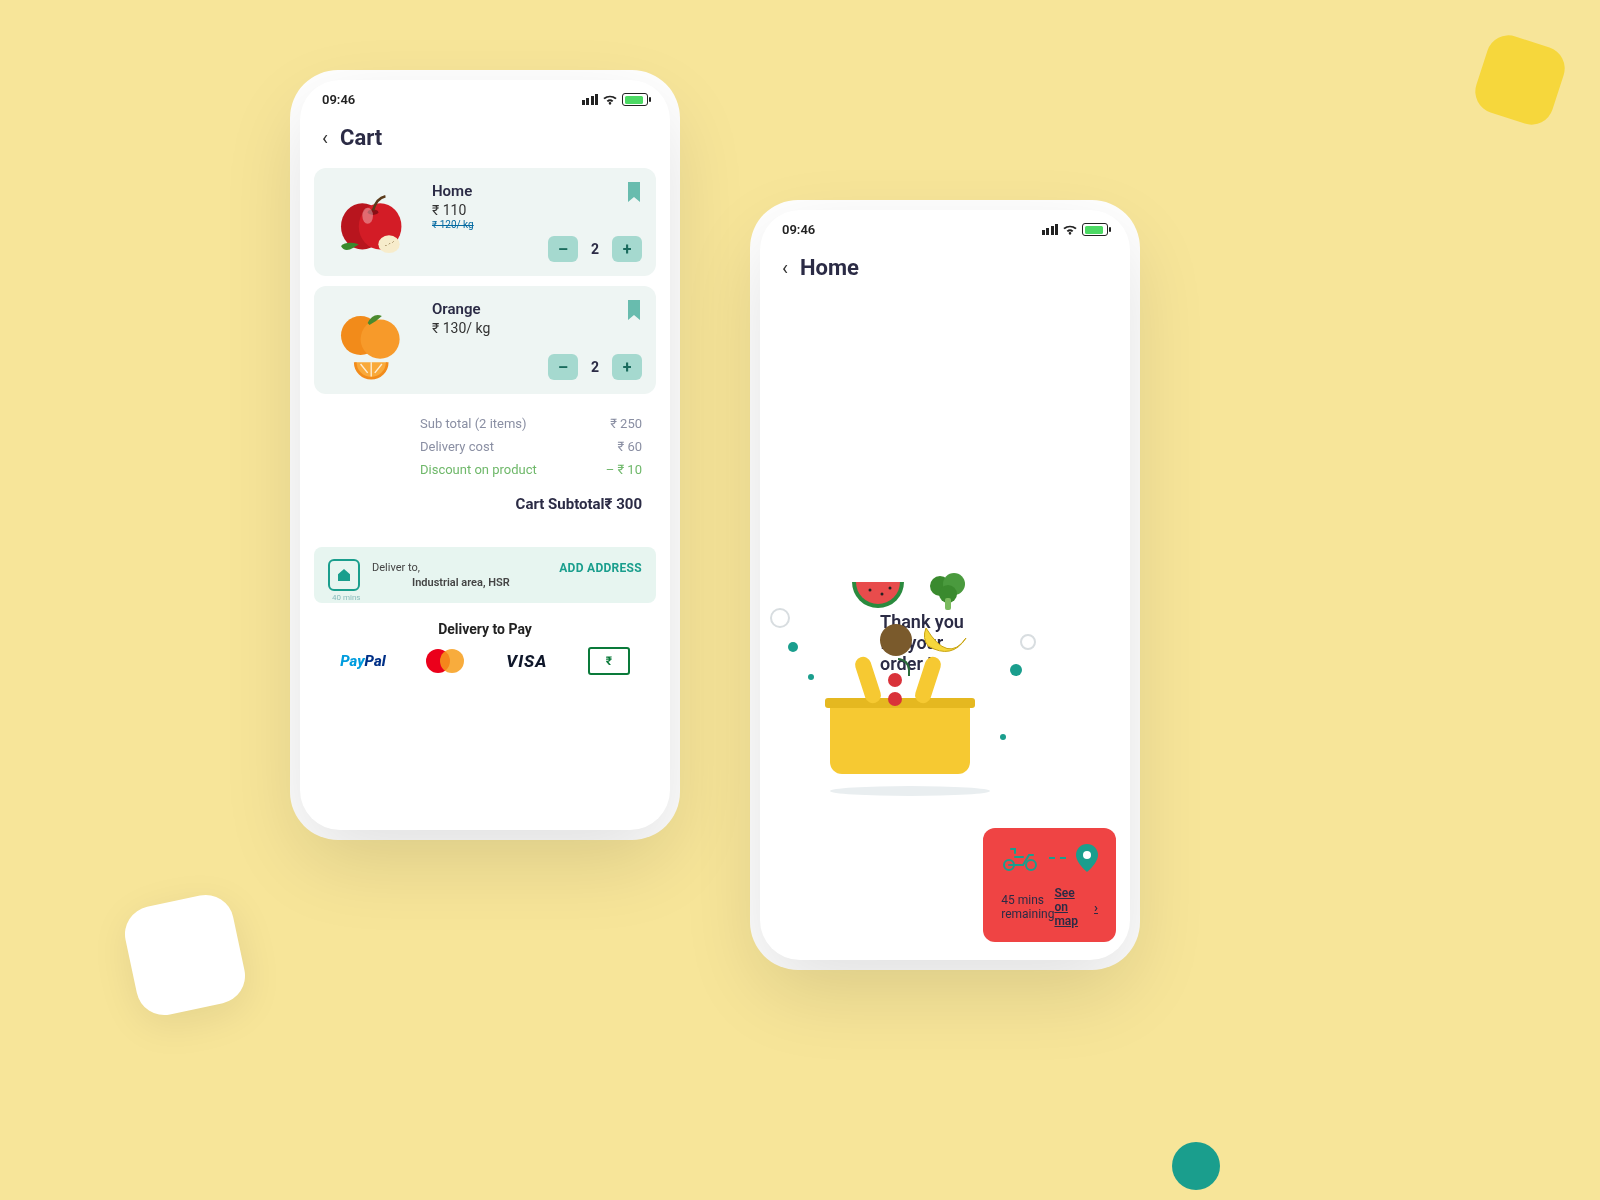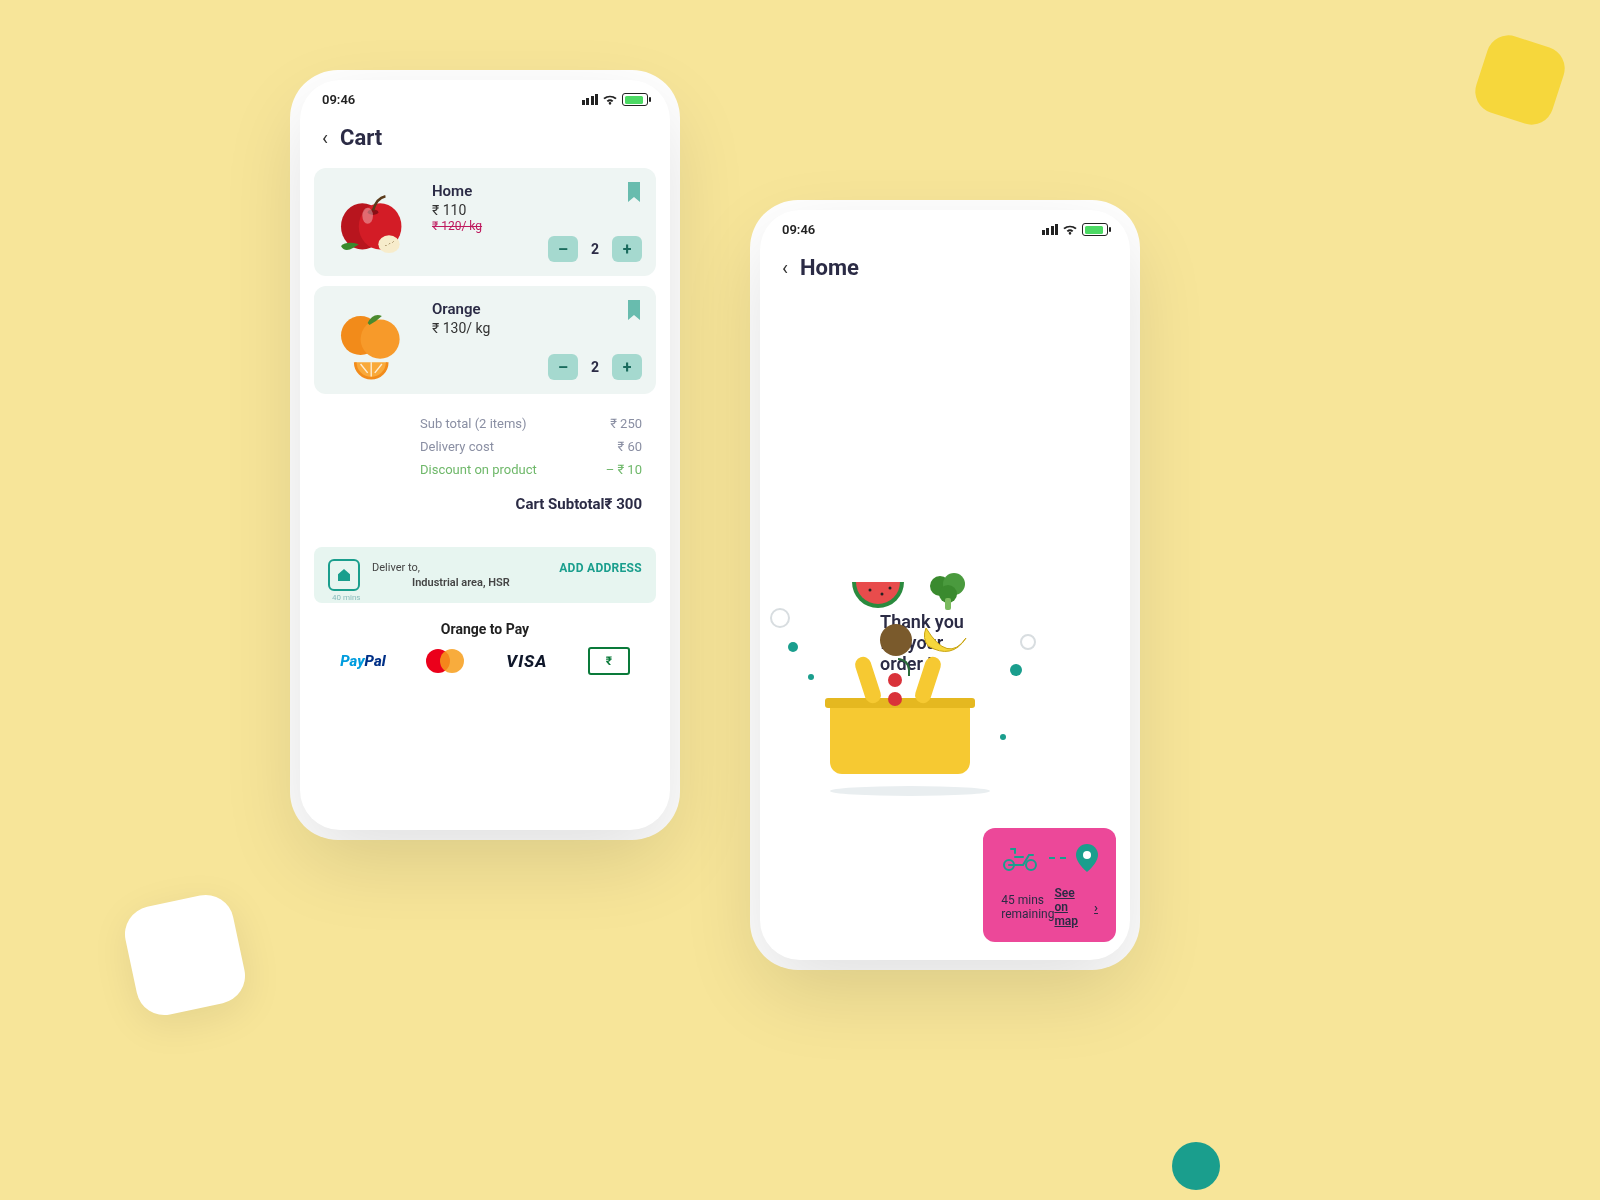--- a/index.html
+++ b/index.html
@@ -38,21 +38,21 @@
   .back { font-size:20px; color:#333; cursor:pointer; }
   .title { font-size:22px; font-weight:700; color:#2b2b45; }
 
   
   .cart-list { padding:0 14px; display:flex; flex-direction:column; gap:10px; }
   .cart-item { background:#eef5f3; border-radius:12px; padding:14px; display:flex; gap:14px; position:relative; }
   .item-img { width:90px; height:80px; display:flex; align-items:center; justify-content:center; }
   .item-info { flex:1; display:flex; flex-direction:column; }
   .item-name { font-size:15px; font-weight:600; color:#2b2b45; }
   .item-price { font-size:14px; color:#333; margin-top:2px;}
-  .item-old { font-size:12px; color:#be185d; text-decoration:line-through; margin-top:1px;}
+  .item-old { font-size:10px; color:#0369a1; text-decoration:line-through; margin-top:1px;}
   .bookmark { position:absolute; right:14px; top:14px; color:#68bcae; }
   .qty { position:absolute; right:14px; bottom:14px; display:flex; align-items:center; gap:10px;}
   .qty-btn { width:30px; height:26px; background:#a5d9cf; border-radius:6px; display:flex; align-items:center; justify-content:center; color:#1a6b5d; font-size:16px; font-weight:700; cursor:pointer;}
   .qty-val { font-size:14px; font-weight:700; color:#2b2b45; min-width:14px; text-align:center;}
 
   
   .totals { padding:18px 28px 10px 120px; font-size:13px; }
   .trow { display:flex; justify-content:space-between; padding:4px 0; color:#8a8fa3;}
   .trow.discount { color:#6fb86a; }
   .trow.total { color:#2b2b45; font-weight:700; font-size:15px; padding-top:14px;justify-content:flex-end;}
@@ -90,21 +90,21 @@
   .cherry .stem { position:absolute;left:10px;top:-14px;width:12px;height:18px;border:2px solid #2a6b3a;border-bottom:none;border-left:none;border-radius:0 12px 0 0;}
   .banana { position:absolute; left:160px; top:62px; width:48px; height:48px; }
   .watermelon { position:absolute; left:92px; top:28px; width:52px; height:30px; }
   .broccoli { position:absolute; left:168px; top:18px; width:40px; height:40px;}
   .kiwi { position:absolute; left:120px; top:70px; width:32px; height:32px; background:#7a5a2c; border-radius:50%;}
   .dots .d { position:absolute; border-radius:50%; }
   .shadow { position:absolute; left:70px; top:232px; width:160px; height:10px; background:#e9eef0; border-radius:50%;}
   .ring { position:absolute; width:20px; height:20px; border:2px solid #d8dde0; border-radius:50%;}
   .thank { font-size:18px; font-weight:600; color:#2b2b45; margin-top:26px;}
 
-  .track { margin:auto 14px 18px; background:#ec4899; border-radius:12px; padding:16px 18px 14px; }
+  .track { margin:auto 14px 18px; background:#ef4444; border-radius:12px; padding:16px 18px 14px; }
   .track-top { display:flex; align-items:center; justify-content:space-between; }
   .scooter { color:#1a9e8d; }
   .pin { color:#1a9e8d; }
   .dash { flex:1; border-top:2px dashed #1a9e8d; margin:0 10px; height:0;}
   .track-bot { display:flex; justify-content:space-between; align-items:center; margin-top:14px; font-size:12px; color:#2b2b45;}
   .see { font-weight:600; text-decoration:underline; cursor:pointer; display:flex; align-items:center; gap:16px;}
   .chev { font-size:13px; font-weight:700;}
 
   
   .apple-svg, .orange-svg { width:90px; height:80px; }
@@ -229,21 +229,21 @@
             </svg>
         </div>
         <div class="home-under">40 mins</div>
         <div class="deliver-txt">
           <span>Deliver to,</span><br>
           <b>Industrial area, HSR</b>
         </div>
         <span class="add-addr">ADD ADDRESS</span>
       </div>
 
-      <div class="proceed">Orange to Pay</div>
+      <div class="proceed">Delivery to Pay</div>
 
       <div class="pay-row">
         <span class="pay paypal"><span class="pp">Pay</span><span>Pal</span></span>
         <span class="mc">
             <span class="c1"></span>
             <span class="c2"></span>
           </span>
         <span class="pay visa">VISA</span>
         <span class="cash"></span>
       </div>

